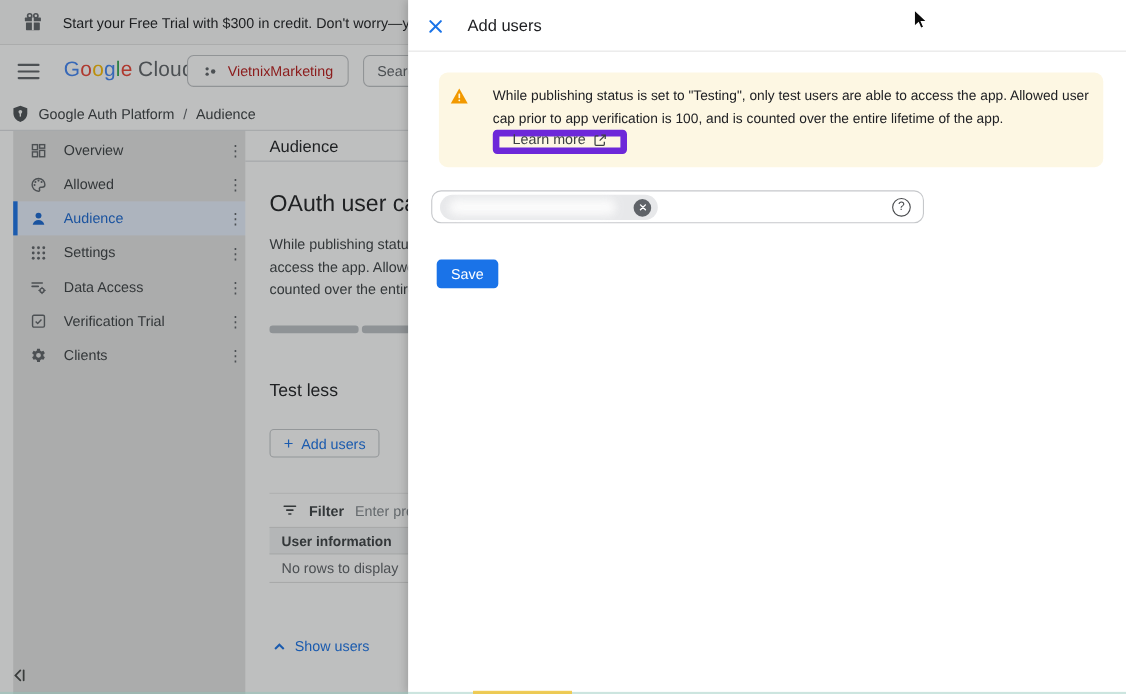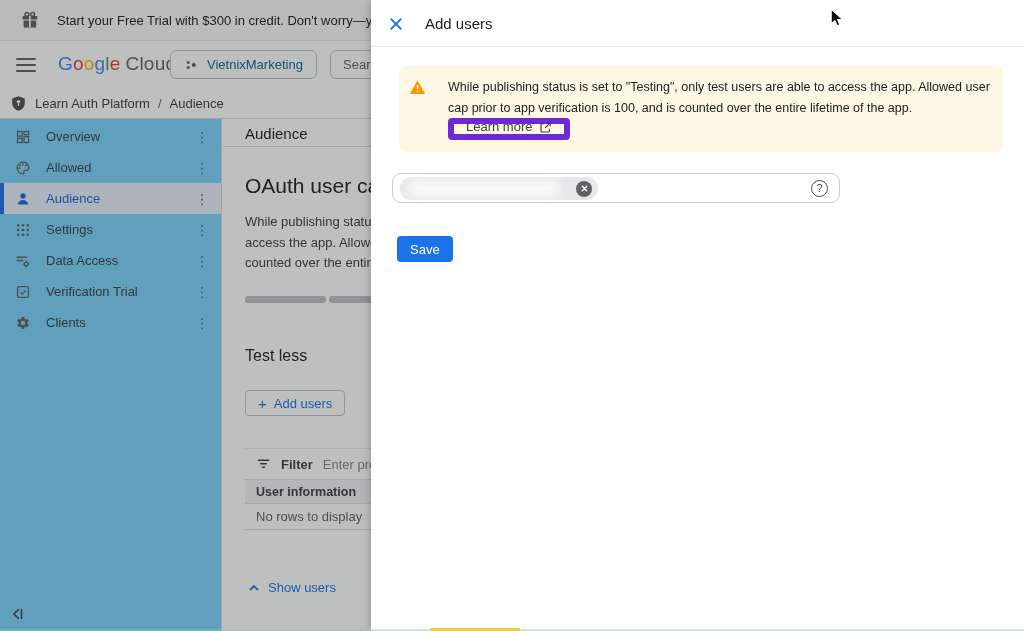--- a/index.html
+++ b/index.html
@@ -12,25 +12,25 @@
   
   .banner { position:absolute; top:0; left:0; width:1024px; height:41px; background:#fafafa; border-bottom:1px solid #e4e4e4; z-index:1;}
   .gift-icon { position:absolute; left:21px; top:11px; color:#5f6368;}
   .banner-text { position:absolute; left:57px; top:13px; font-size:13px; color:#202124; white-space:nowrap;}
   .app-header { position:absolute; top:41px; left:0; width:1024px; height:47px; background:#fff; z-index:1;}
   .hamburger { position:absolute; left:16px; top:17px; width:20px; height:14px; cursor:pointer;}
   .hamburger div { width:20px; height:2px; background:#5f6368; margin-bottom:4px; border-radius:1px;}
   .logo { position:absolute; left:58px; top:12px; font-size:19px; letter-spacing:.2px; white-space:nowrap;}
   .l-b{color:#4285F4}.l-r{color:#EA4335}.l-y{color:#FBBC05}.l-g{color:#34A853}
   .l-cloud{color:#5f6368; margin-left:5px;}
-  .project-chip { position:absolute; left:170px; top:9px; height:29px; border:1px solid #c0c3c6; border-radius:6px; background:#fff; display:flex; align-items:center; gap:9px; padding:0 13px; font-size:13px; color:#0369a1;}
+  .project-chip { position:absolute; left:170px; top:9px; height:29px; border:1px solid #c0c3c6; border-radius:6px; background:#fff; display:flex; align-items:center; gap:9px; padding:0 13px; font-size:13px; color:#b91c1c;}
   .search-chip { position:absolute; left:330px; top:9px; width:170px; height:29px; border:1px solid #c0c3c6; border-radius:6px; background:#fff; display:flex; align-items:center; padding:0 12px; font-size:13px; color:#5f6368; white-space:nowrap;}
   .breadcrumb { position:absolute; top:88px; left:0; width:1024px; height:31px; background:#fff; border-bottom:1px solid #dadce0; display:flex; align-items:center; gap:8px; padding-left:10px; font-size:13px; z-index:1;}
   .bc-root,.bc-current{color:#3c4043;} .bc-sep{color:#5f6368;}
-  .sidebar { position:absolute; top:119px; left:0; width:222px; height:512px; background:#7dd3fc; border-right:1px solid #d7dadd; z-index:1; padding-top:2px;}
+  .sidebar { position:absolute; top:119px; left:12px; width:222px; height:512px; background:#e5e5e5; border-right:1px solid #d7dadd; z-index:1; padding-top:2px;}
   .nav-item { position:relative; height:31px; display:flex; align-items:center; gap:15px; padding-left:15px; cursor:pointer;}
   .nav-item .nico { width:16px; height:16px; color:#5f6368; flex:0 0 16px;}
   .nav-label { font-size:13px; color:#3c4043; white-space:nowrap;}
   .nav-dots { position:absolute; right:12px; color:#5f6368; font-size:14px; cursor:pointer;}
   .nav-item.selected { background:#e8f0fe;}
   .nav-item.selected::before { content:""; position:absolute; left:0; top:0; bottom:0; width:4px; background:#1a73e8;}
   .nav-item.selected .nico, .nav-item.selected .nav-label { color:#1967d2;}
   .collapse-btn { position:absolute; left:10px; bottom:9px; width:16px; height:16px; cursor:pointer; z-index:2;}
   .main { position:absolute; left:223px; top:119px; width:801px; height:512px; background:#fff; z-index:1;}
   .page-titlebar { position:absolute; top:0; left:0; width:100%; height:28px; border-bottom:1px solid #dadce0;}
@@ -115,21 +115,21 @@
       <span>Search</span>
     </div>
   </div>
 
   <div class="breadcrumb">
     <svg width="17" height="17" viewBox="0 0 17 17">
       <path fill="#4d5155" d="M8.5 1.2l6.3 2.3v4.4c0 3.9-2.7 6.7-6.3 7.9-3.6-1.2-6.3-4-6.3-7.9V3.5z"></path>
       <circle cx="8.5" cy="6.6" r="1.7" fill="#fafafa"></circle>
         <rect x="7.9" y="7.6" width="1.2" height="3.4" fill="#fafafa"></rect>
     </svg>
-    <span class="bc-root">Learn Auth Platform</span>
+    <span class="bc-root">Google Auth Platform</span>
     <span class="bc-sep">/</span>
     <span class="bc-current">Audience</span>
   </div>
 
   <div class="sidebar">
     <div class="nav-item">
       <svg class="nico" width="16" height="16" viewBox="0 0 16 16">
           <g fill="none" stroke="currentColor" stroke-width="1.3">
             <rect x="2.5" y="2.5" width="4.6" height="4.6"></rect>
             <rect x="9" y="2.5" width="4.6" height="3.2"></rect>

